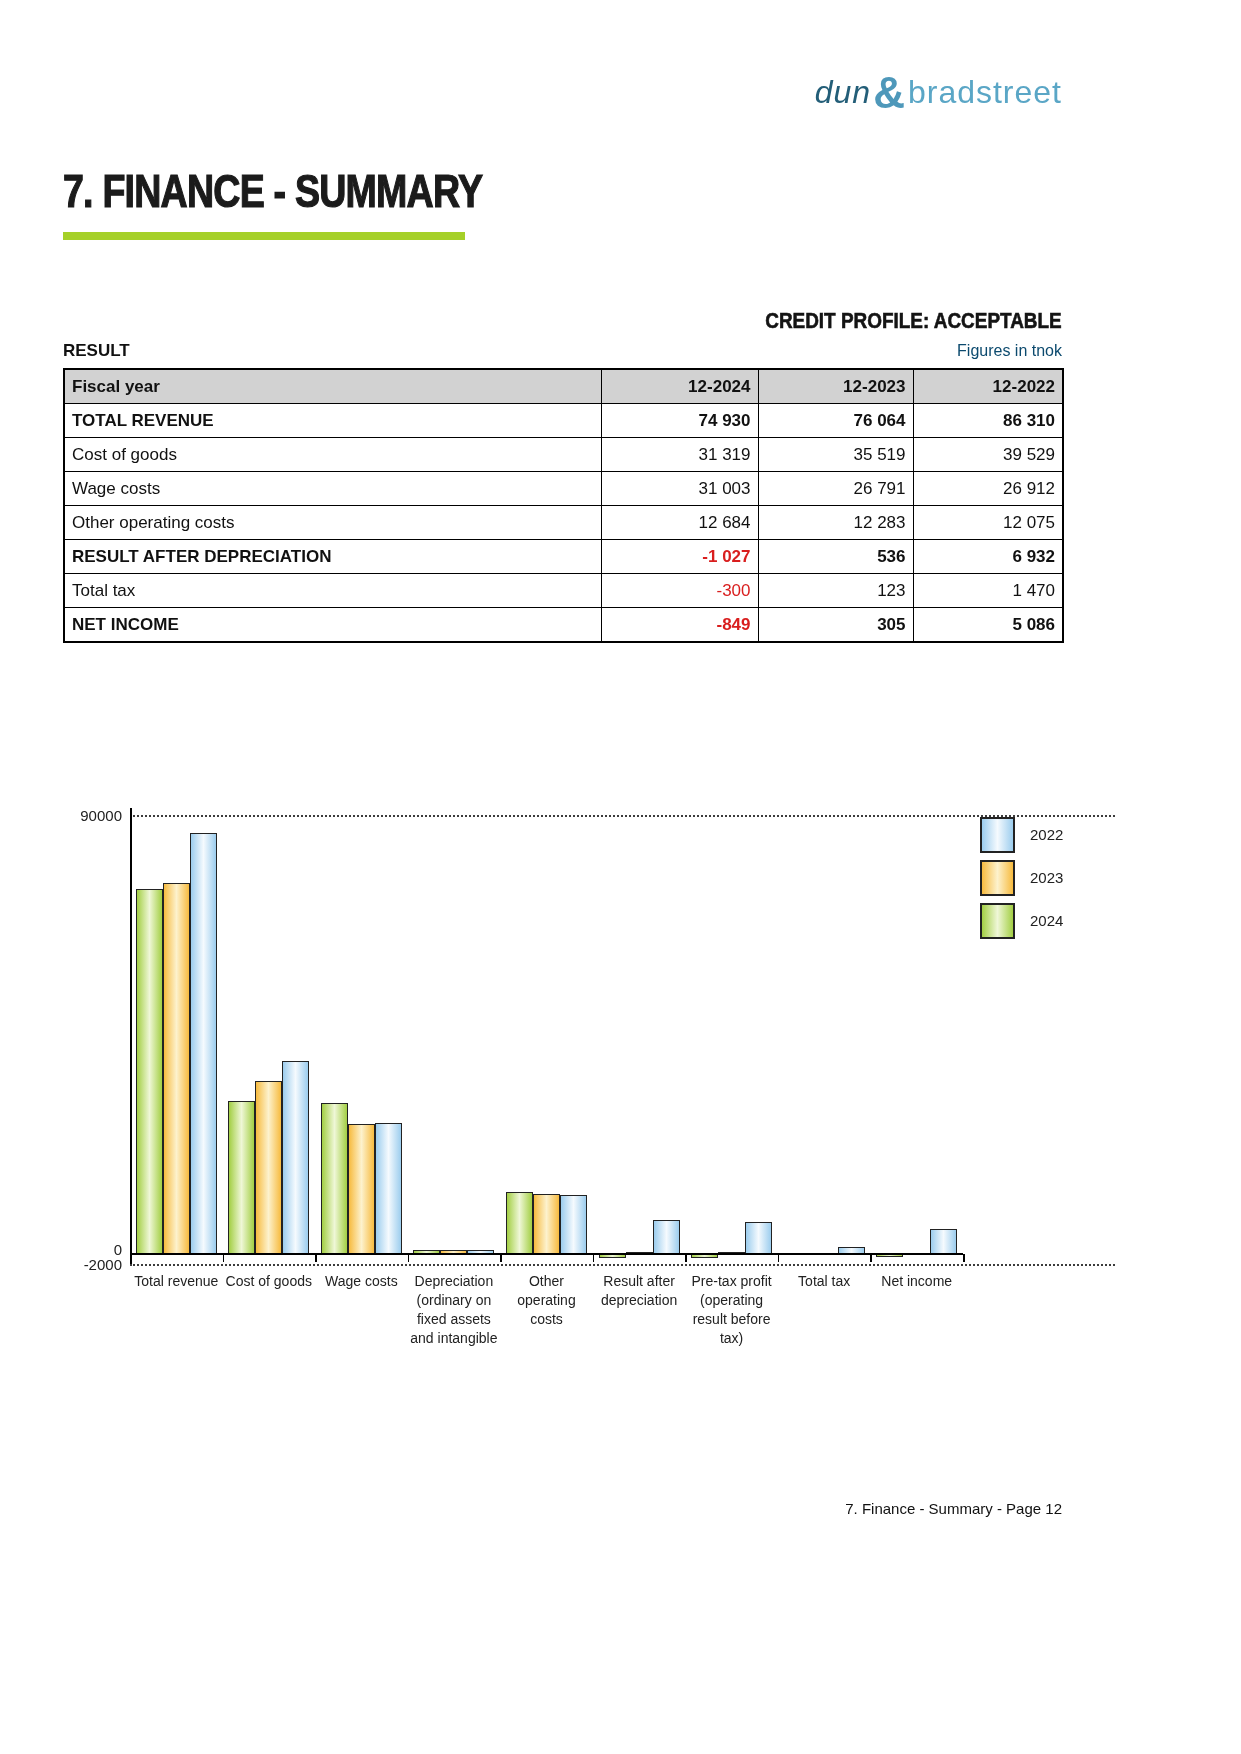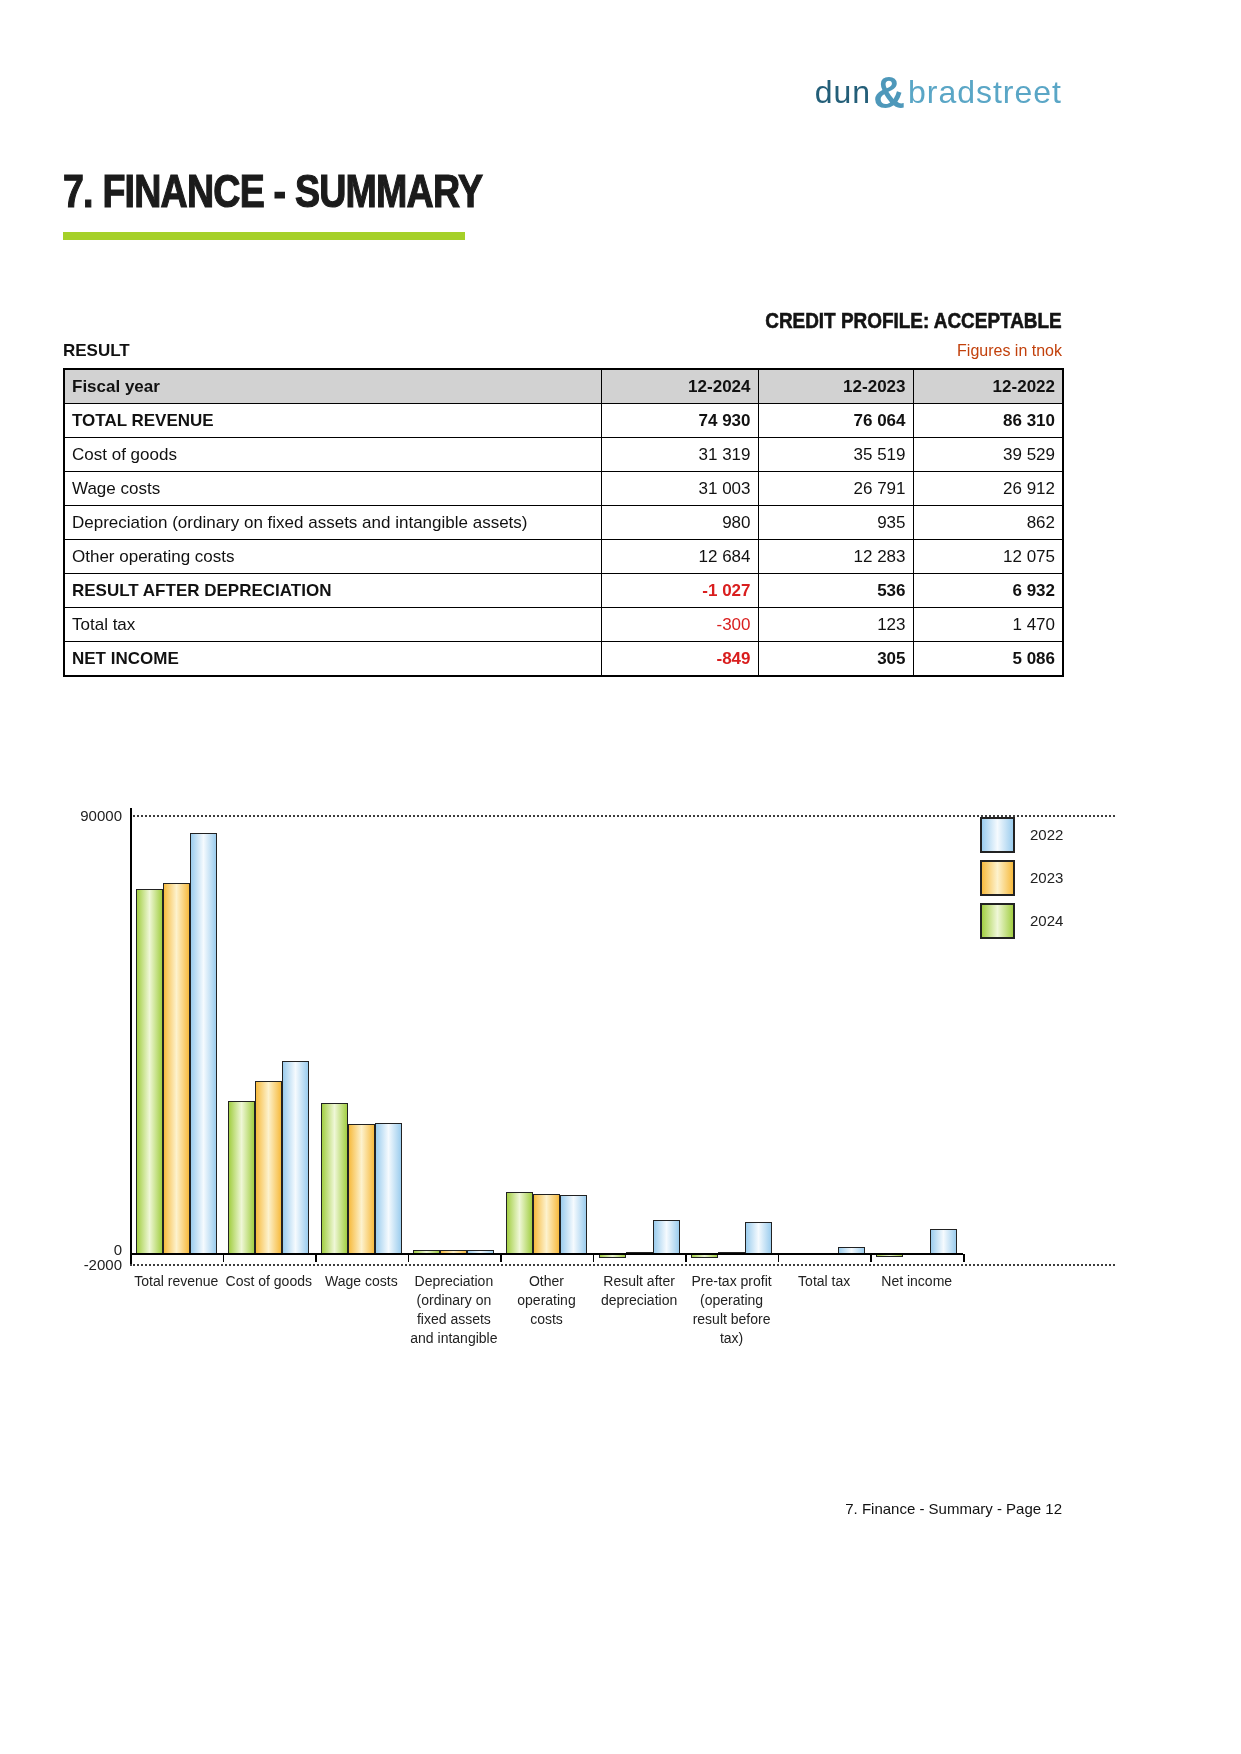--- a/index.html
+++ b/index.html
@@ -1,36 +1,36 @@
 <!DOCTYPE html>
 <html style="--accent-green: #a5d028; --negative-red: #d91e1e; --header-gray: #d2d2d2; --logo-dark: #235e78; --logo-mid: #4e98ba; --logo-light: #5aa6c6;"><head>
 <meta charset="utf-8">
 <style>
   html,body{margin:0;padding:0;background:#ffffff;}
   .page{position:relative;width:1241px;height:1754px;background:#fff;overflow:hidden;
         font-family:"Liberation Sans",sans-serif;color:#111;}
 
   
   .logo{position:absolute;top:68px;right:179px;white-space:nowrap;letter-spacing:1px;}
-  .logo .dun{font-size:32px;color:var(--logo-dark,#235e78);}
+  .logo .dun{font-size:32px;color:var(--logo-dark,#235e78);font-style:italic;}
   .logo .amp{font-size:44px;font-weight:bold;color:var(--logo-mid,#4e98ba);vertical-align:-5px;margin:0 2px;}
   .logo .brad{font-size:32px;color:var(--logo-light,#5aa6c6);}
 
   
   .title{position:absolute;top:163px;left:63px;margin:0;font-size:47px;font-weight:bold;
          letter-spacing:-1px;-webkit-text-stroke:1.2px currentColor;white-space:nowrap;
          transform:scaleX(.8);transform-origin:left center;color:#1b1b1b;}
   .title-rule{position:absolute;top:232px;left:63px;width:402px;height:8px;background:var(--accent-green,#a5d028);}
   .credit{position:absolute;top:308px;right:179px;font-size:22px;font-weight:bold;
           -webkit-text-stroke:.6px currentColor;white-space:nowrap;
           transform:scaleX(.86);transform-origin:right center;color:#141414;}
   .result-line{position:absolute;top:341px;left:63px;width:999px;display:flex;
                justify-content:space-between;align-items:baseline;}
   .result-label{font-weight:bold;font-size:17px;}
-  .figures{font-size:16px;color:#c2410c;}
+  .figures{font-size:16px;color:#0c4a6e;}
 
   
   .fin-table{position:absolute;top:368px;left:63px;width:999px;border-collapse:collapse;
              font-size:17px;table-layout:fixed;border:2px solid #000;}
   .fin-table th,.fin-table td{border:1px solid #000;height:33px;padding:0 7px;overflow:hidden;
                               white-space:nowrap;font-weight:normal;}
   .fin-table thead th{background:var(--header-gray,#d2d2d2);text-align:left;font-weight:bold;}
   .fin-table th.num,.fin-table td.num{text-align:right;}
   .fin-table tr.bold td{font-weight:bold;}
   .fin-table td.neg{color:var(--negative-red,#d91e1e);}
@@ -90,26 +90,20 @@
           <td>Cost of goods</td>
           <td class="num">31 319</td>
           <td class="num">35 519</td>
           <td class="num">39 529</td>
         </tr>
         <tr>
           <td>Wage costs</td>
           <td class="num">31 003</td>
           <td class="num">26 791</td>
           <td class="num">26 912</td>
-        </tr>
-        <tr>
-          <td>Depreciation (ordinary on fixed assets and intangible assets)</td>
-          <td class="num">980</td>
-          <td class="num">935</td>
-          <td class="num">862</td>
         </tr>
         <tr>
           <td>Other operating costs</td>
           <td class="num">12 684</td>
           <td class="num">12 283</td>
           <td class="num">12 075</td>
         </tr>
         <tr class="bold">
           <td>RESULT AFTER DEPRECIATION</td>
           <td class="num neg">-1 027</td>

